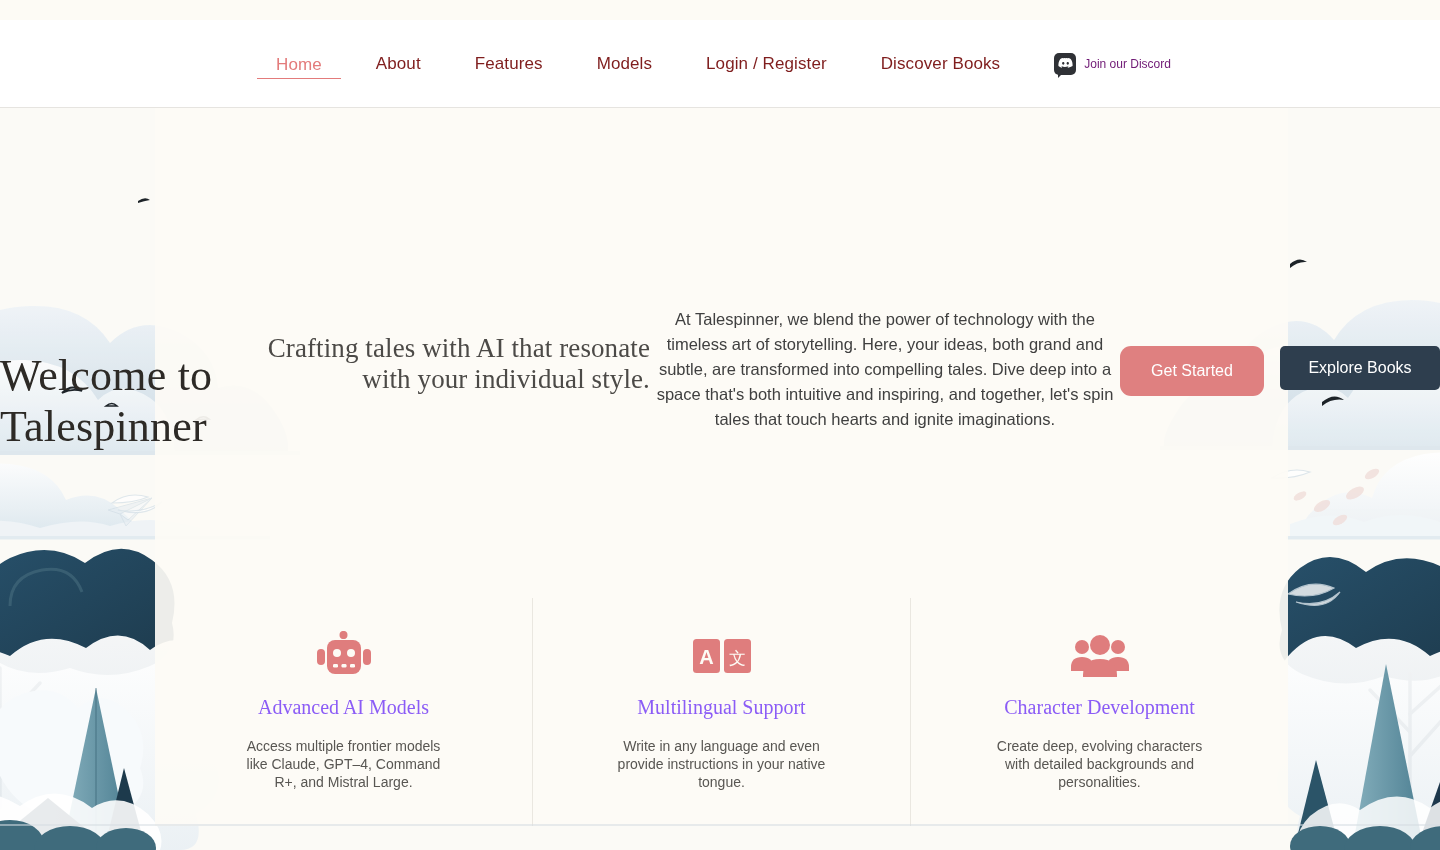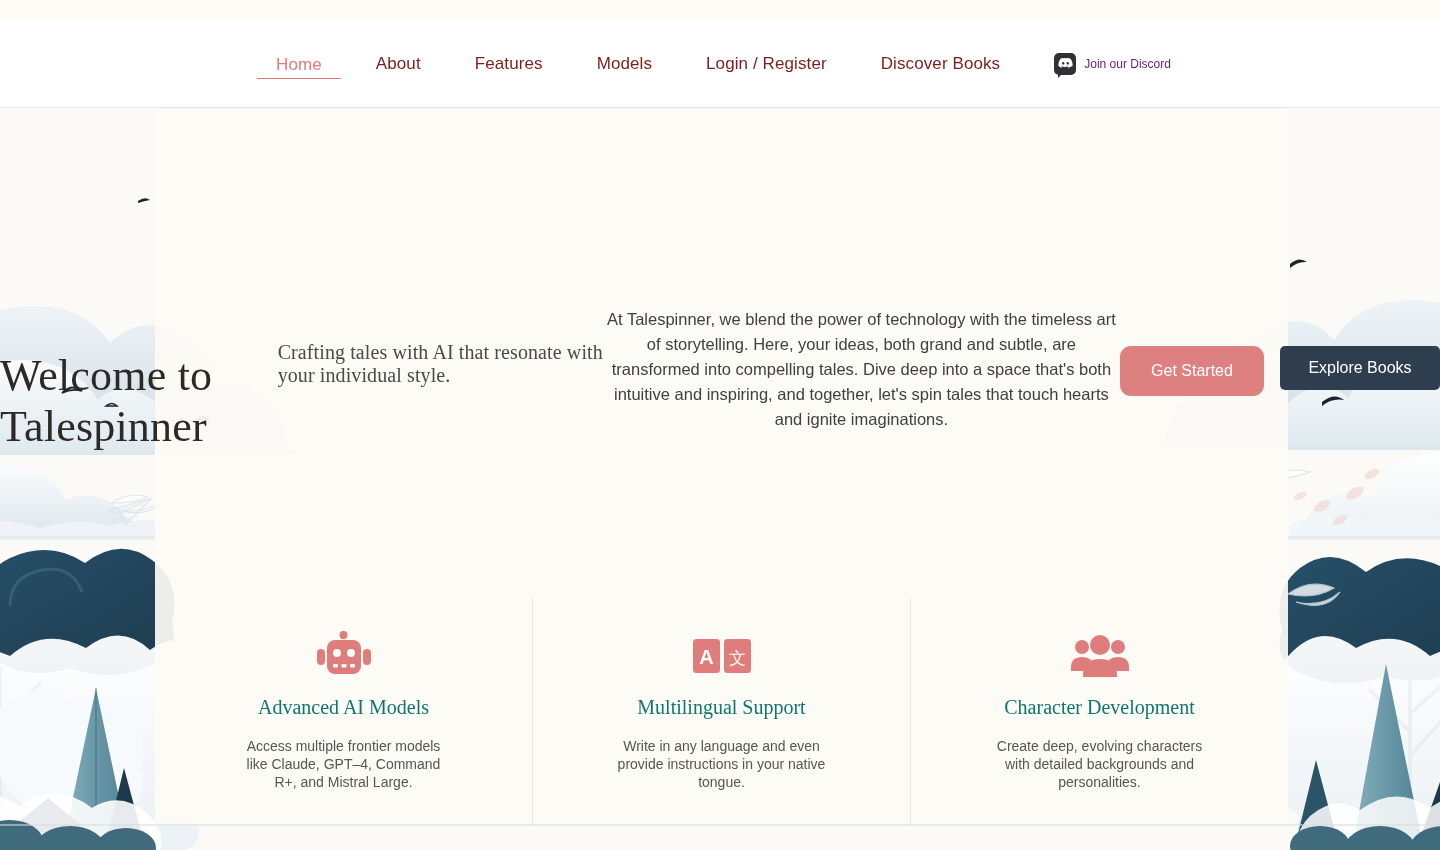--- a/index.html
+++ b/index.html
@@ -126,25 +126,26 @@
   .hero-title {
     font-family: "Liberation Serif", serif;
     font-size: 44px;
     font-weight: 400;
     color: #2d2a26;
     margin-top: 95px;
     letter-spacing: .2px;
   }
   .hero-subtitle {
     font-family: "Liberation Serif", serif;
-    font-size: 20px;
+    font-size: 27px;
     font-weight: 400;
     color: #4c4a47;
     margin-top: 22px;
     letter-spacing: .1px;
+    text-align: right;
   }
   .hero-paragraph {
     width: 800px;
     margin-top: 32px;
     text-align: center;
     font-size: 16.5px;
     line-height: 25px;
     color: #404040;
   }
   .hero-buttons {
@@ -196,21 +197,21 @@
     height: 52px;
     display: flex;
     align-items: center;
     justify-content: center;
   }
   .feature-icon svg { display: block; }
   .feature-title {
     font-family: "Liberation Serif", serif;
     font-size: 20px;
     font-weight: 400;
-    color: #0f766e;
+    color: #8b5cf6;
     margin-top: 14px;
     white-space: nowrap;
   }
   .feature-desc {
     margin-top: 18px;
     width: 210px;
     text-align: center;
     font-size: 14px;
     line-height: 18px;
     color: #58565240;

